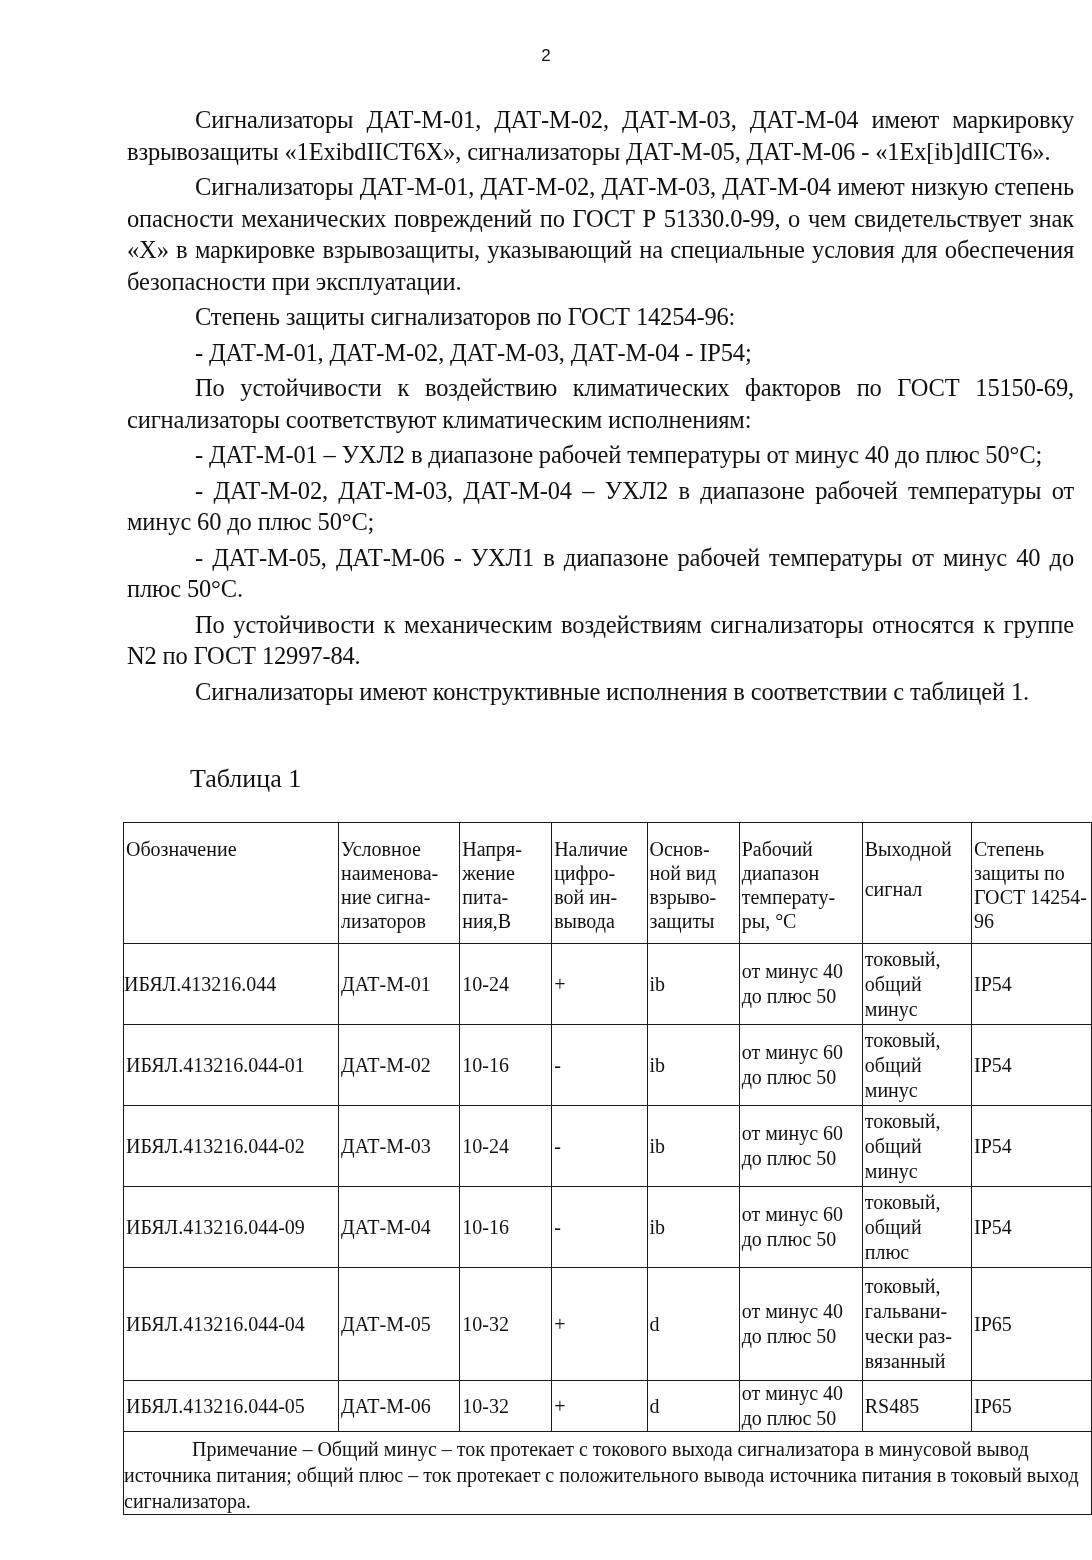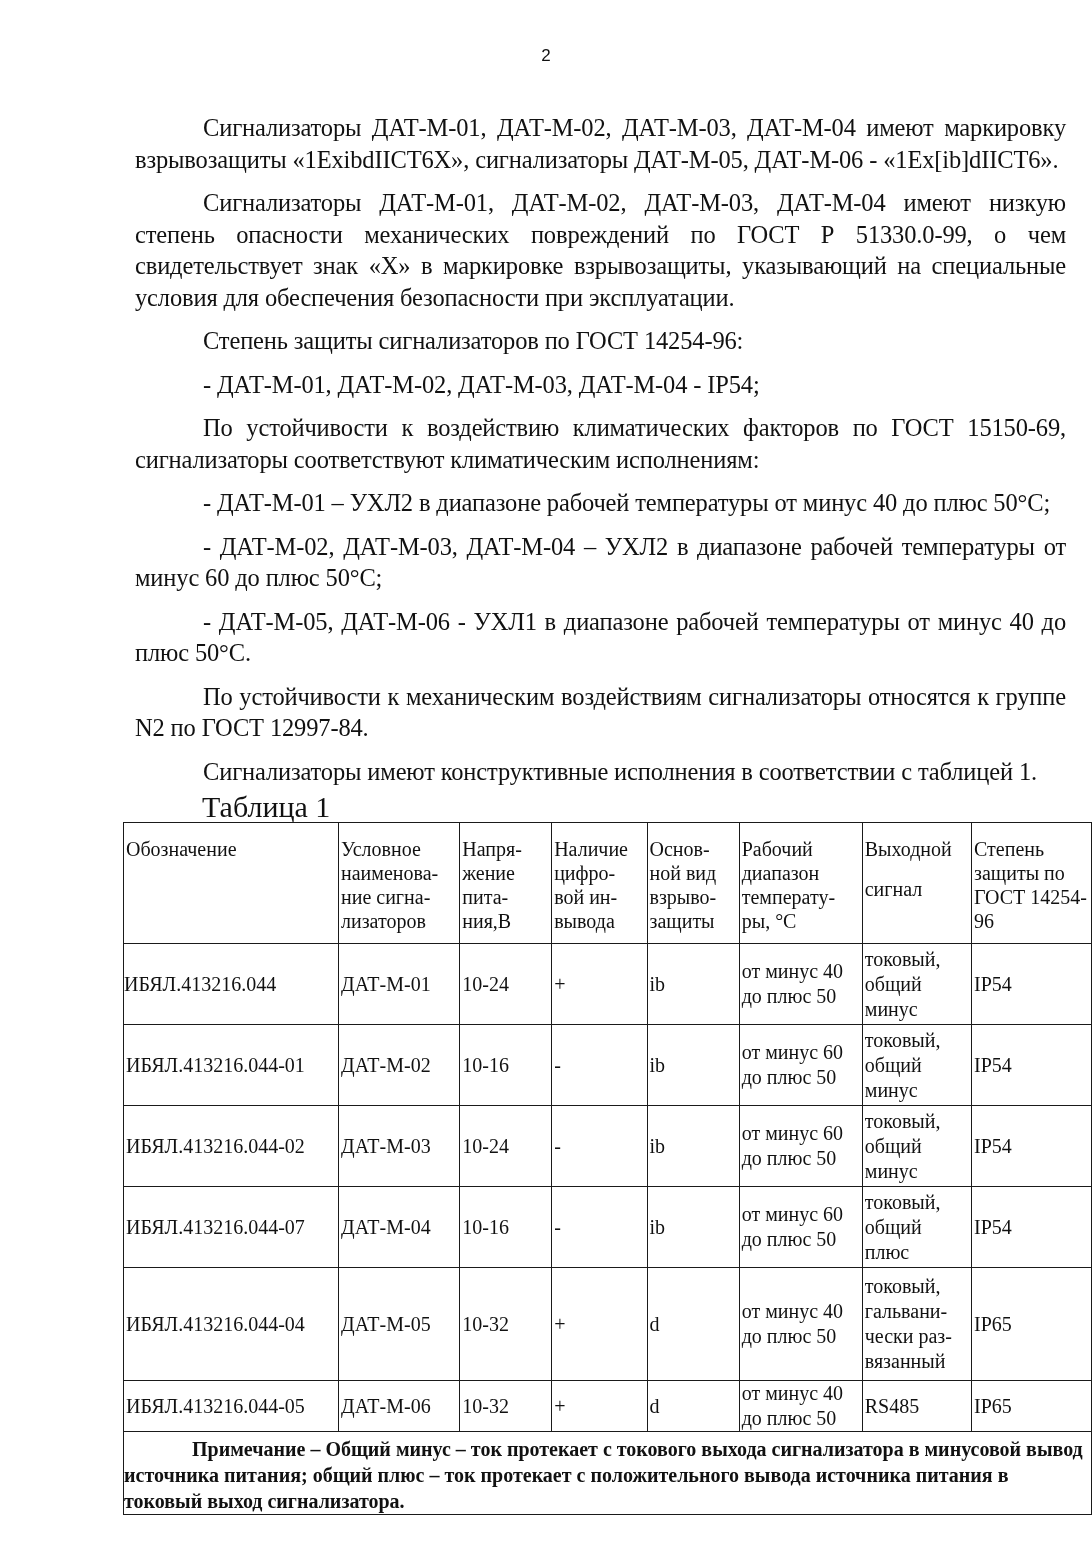--- a/index.html
+++ b/index.html
@@ -27,32 +27,31 @@
     .body-text {
       position: absolute;
       left: 123px;
       top: 100px;
       width: 955px;
       font-size: 24.5px;
       line-height: 31.5px;
       letter-spacing: -0.15px;
     }
     .body-text p {
-      margin: 12px;
+      margin: 4px;
       text-align: justify;
       text-align-last: left;
     }
     .indent { text-indent: 68px; }
     .table-caption {
       position: absolute;
       left: 190px;
-      top: 792px;
-      font-size: 30px;
+      top: 764px;
+      font-size: 26px;
       line-height: 30px;
-      margin-left: 12px;
     }
     table.spec {
       position: absolute;
       left: 123px;
       top: 822px;
       border-collapse: collapse;
       font-family: "Liberation Serif", "DejaVu Serif", serif;
       font-size: 20px;
       table-layout: fixed;
     }
@@ -79,21 +78,20 @@
       text-align: left;
       font-size: 20px;
       line-height: 26px;
       height: 82px;
       padding: 0 0 0 0;
       vertical-align: top;
     }
     .note-inner {
       text-indent: 68px;
       padding-top: 4px;
-      font-weight: bold;
     }
     .cell-line { display: block; }
   </style>
 </head>
 <body>
 
 <div class="page-number">2</div>
 
 <div class="body-text">
   <p class="indent">Сигнализаторы ДАТ-М-01, ДАТ-М-02, ДАТ-М-03, ДАТ-М-04 имеют маркировку взрывозащиты «1ExibdIICT6X», сигнализаторы ДАТ-М-05, ДАТ-М-06 - «1Ex[ib]dIICT6».</p>
@@ -218,21 +216,21 @@
       </td>
       <td>
         <span class="cell-line">токовый,</span>
         <span class="cell-line">общий</span>
         <span class="cell-line">минус</span>
       </td>
       <td>IP54</td>
     </tr>
 
     <tr class="row-std">
-      <td>ИБЯЛ.413216.044-07</td>
+      <td>ИБЯЛ.413216.044-09</td>
       <td>ДАТ-М-04</td>
       <td>10-16</td>
       <td>-</td>
       <td>ib</td>
       <td>
         <span class="cell-line">от минус 60</span>
         <span class="cell-line">до плюс 50</span>
       </td>
       <td>
         <span class="cell-line">токовый,</span>

